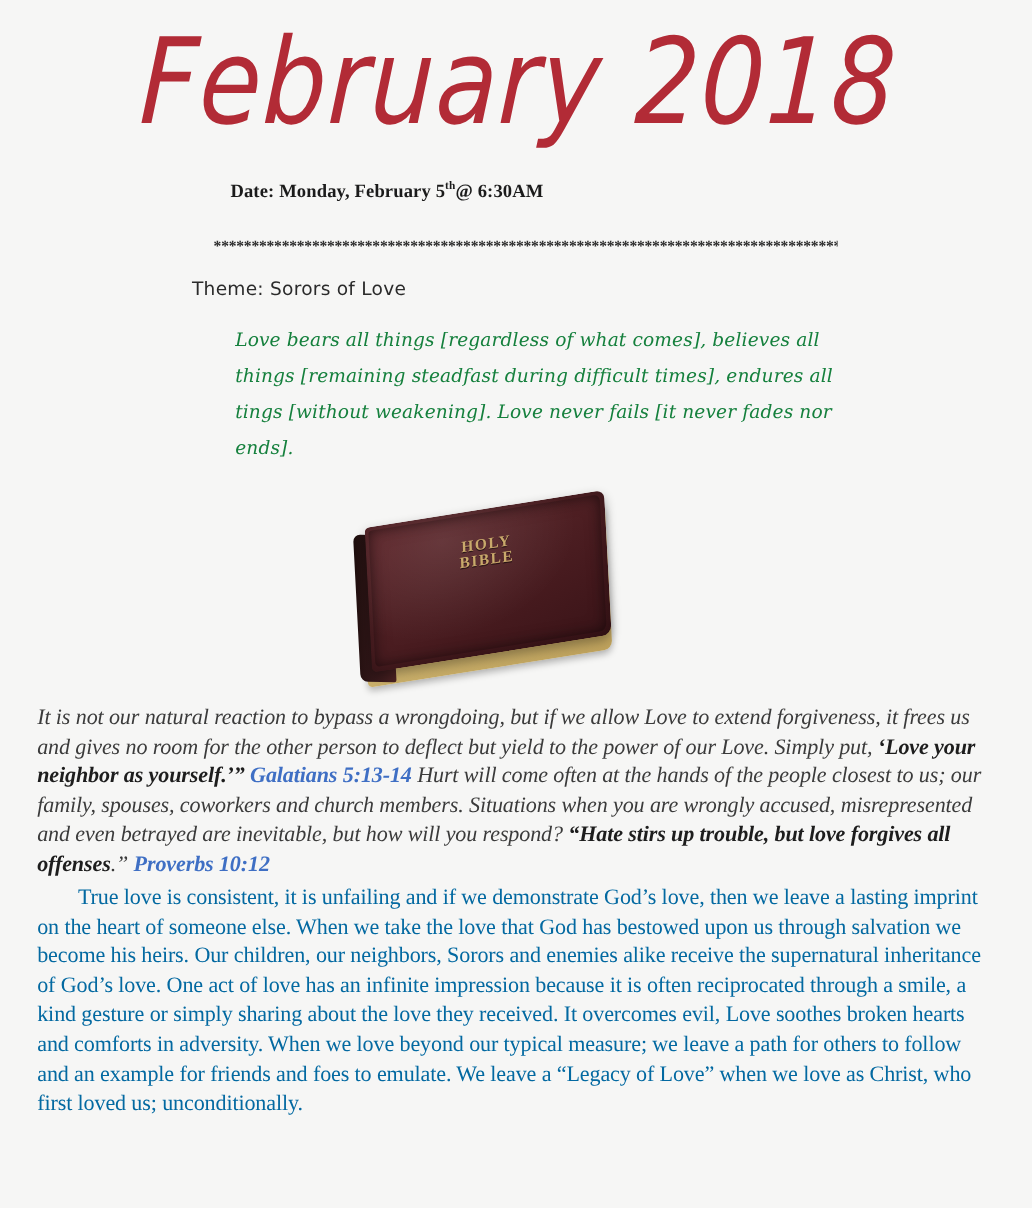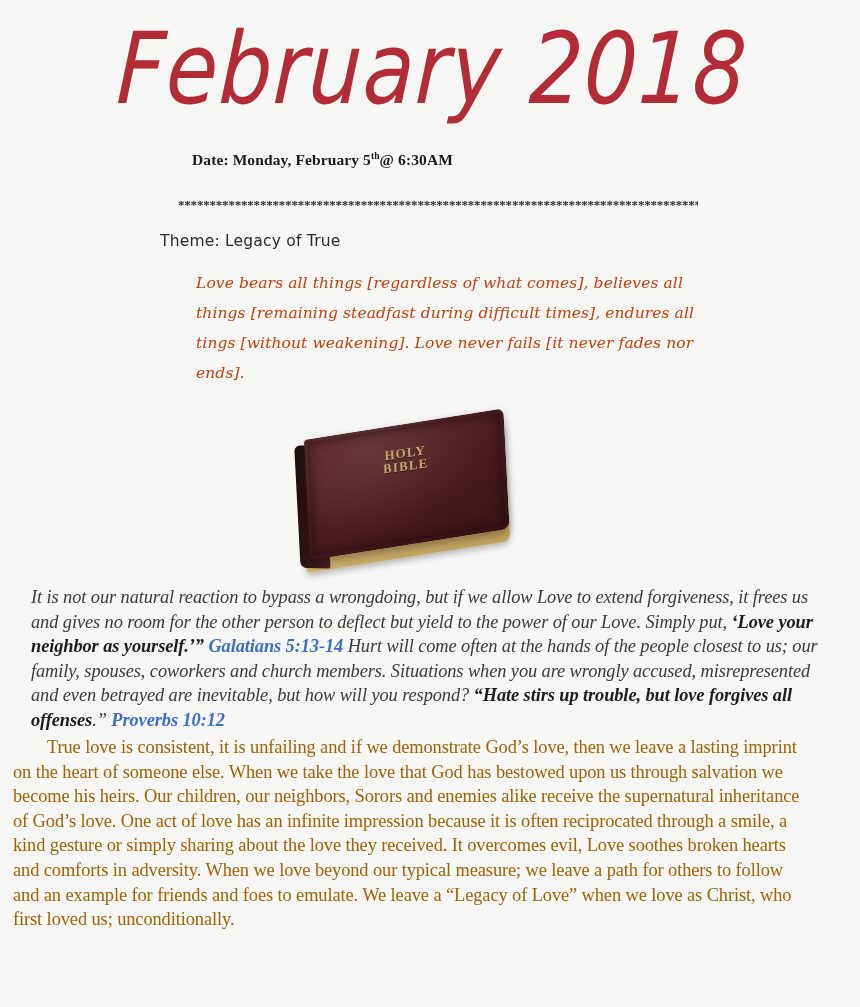--- a/index.html
+++ b/index.html
@@ -99,21 +99,21 @@
     white-space: nowrap;
   }
   .scripture-quote {
     margin-top: 11px;
     margin-left: 36px;
     width: 520px;
     font-family: "DejaVu Serif", serif;
     font-style: italic;
     font-size: 15.5px;
     line-height: 30px;
-    color: #c2410c;
+    color: #15803d;
     letter-spacing: 0.1px;
   }
 
   
   .bible-wrap {
     position: absolute;
     left: 288px;
     top: 415px;
     width: 250px;
     height: 160px;
@@ -208,27 +208,27 @@
   .scripture-link {
     color: #3f6fc4;
     font-weight: bold;
     font-style: italic;
     cursor: pointer;
   }
 
   
   .closing {
     position: absolute;
-    left: 13px;
+    left: 31px;
     top: 735px;
     width: 800px;
     font-family: "Liberation Serif", serif;
     font-size: 18.4px;
     line-height: 24.6px;
-    color: #a16207;
+    color: #0369a1;
     text-indent: 34px;
     letter-spacing: -0.1px;
   }
 </style>
 </head>
 <body>
 
 <div class="page">
 
   <div class="title-wrap">
@@ -237,21 +237,21 @@
 
   <div class="meta">
     <div class="meta-line">
       <span>Date:</span><span> Monday, February 5</span><sup>th</sup><span>@ 6:30AM</span>
     </div>
   </div>
 
   <div class="divider">*****************************************************************************************</div>
 
   <div class="hand-block">
-    <div class="hand-line">Theme:  Legacy of True</div>
+    <div class="hand-line">Theme:  Sorors of Love</div>
     <div class="scripture-quote">Love bears all things [regardless of what comes], believes all things [remaining steadfast during difficult times], endures all tings [without weakening].  Love never fails [it never fades nor ends].</div>
   </div>
 
   <div class="bible-wrap">
     <div class="bible">
       <div class="pages"></div>
       <div class="spine"></div>
       <div class="cover">
         <div class="cover-text">
           <span>HOLY</span>

